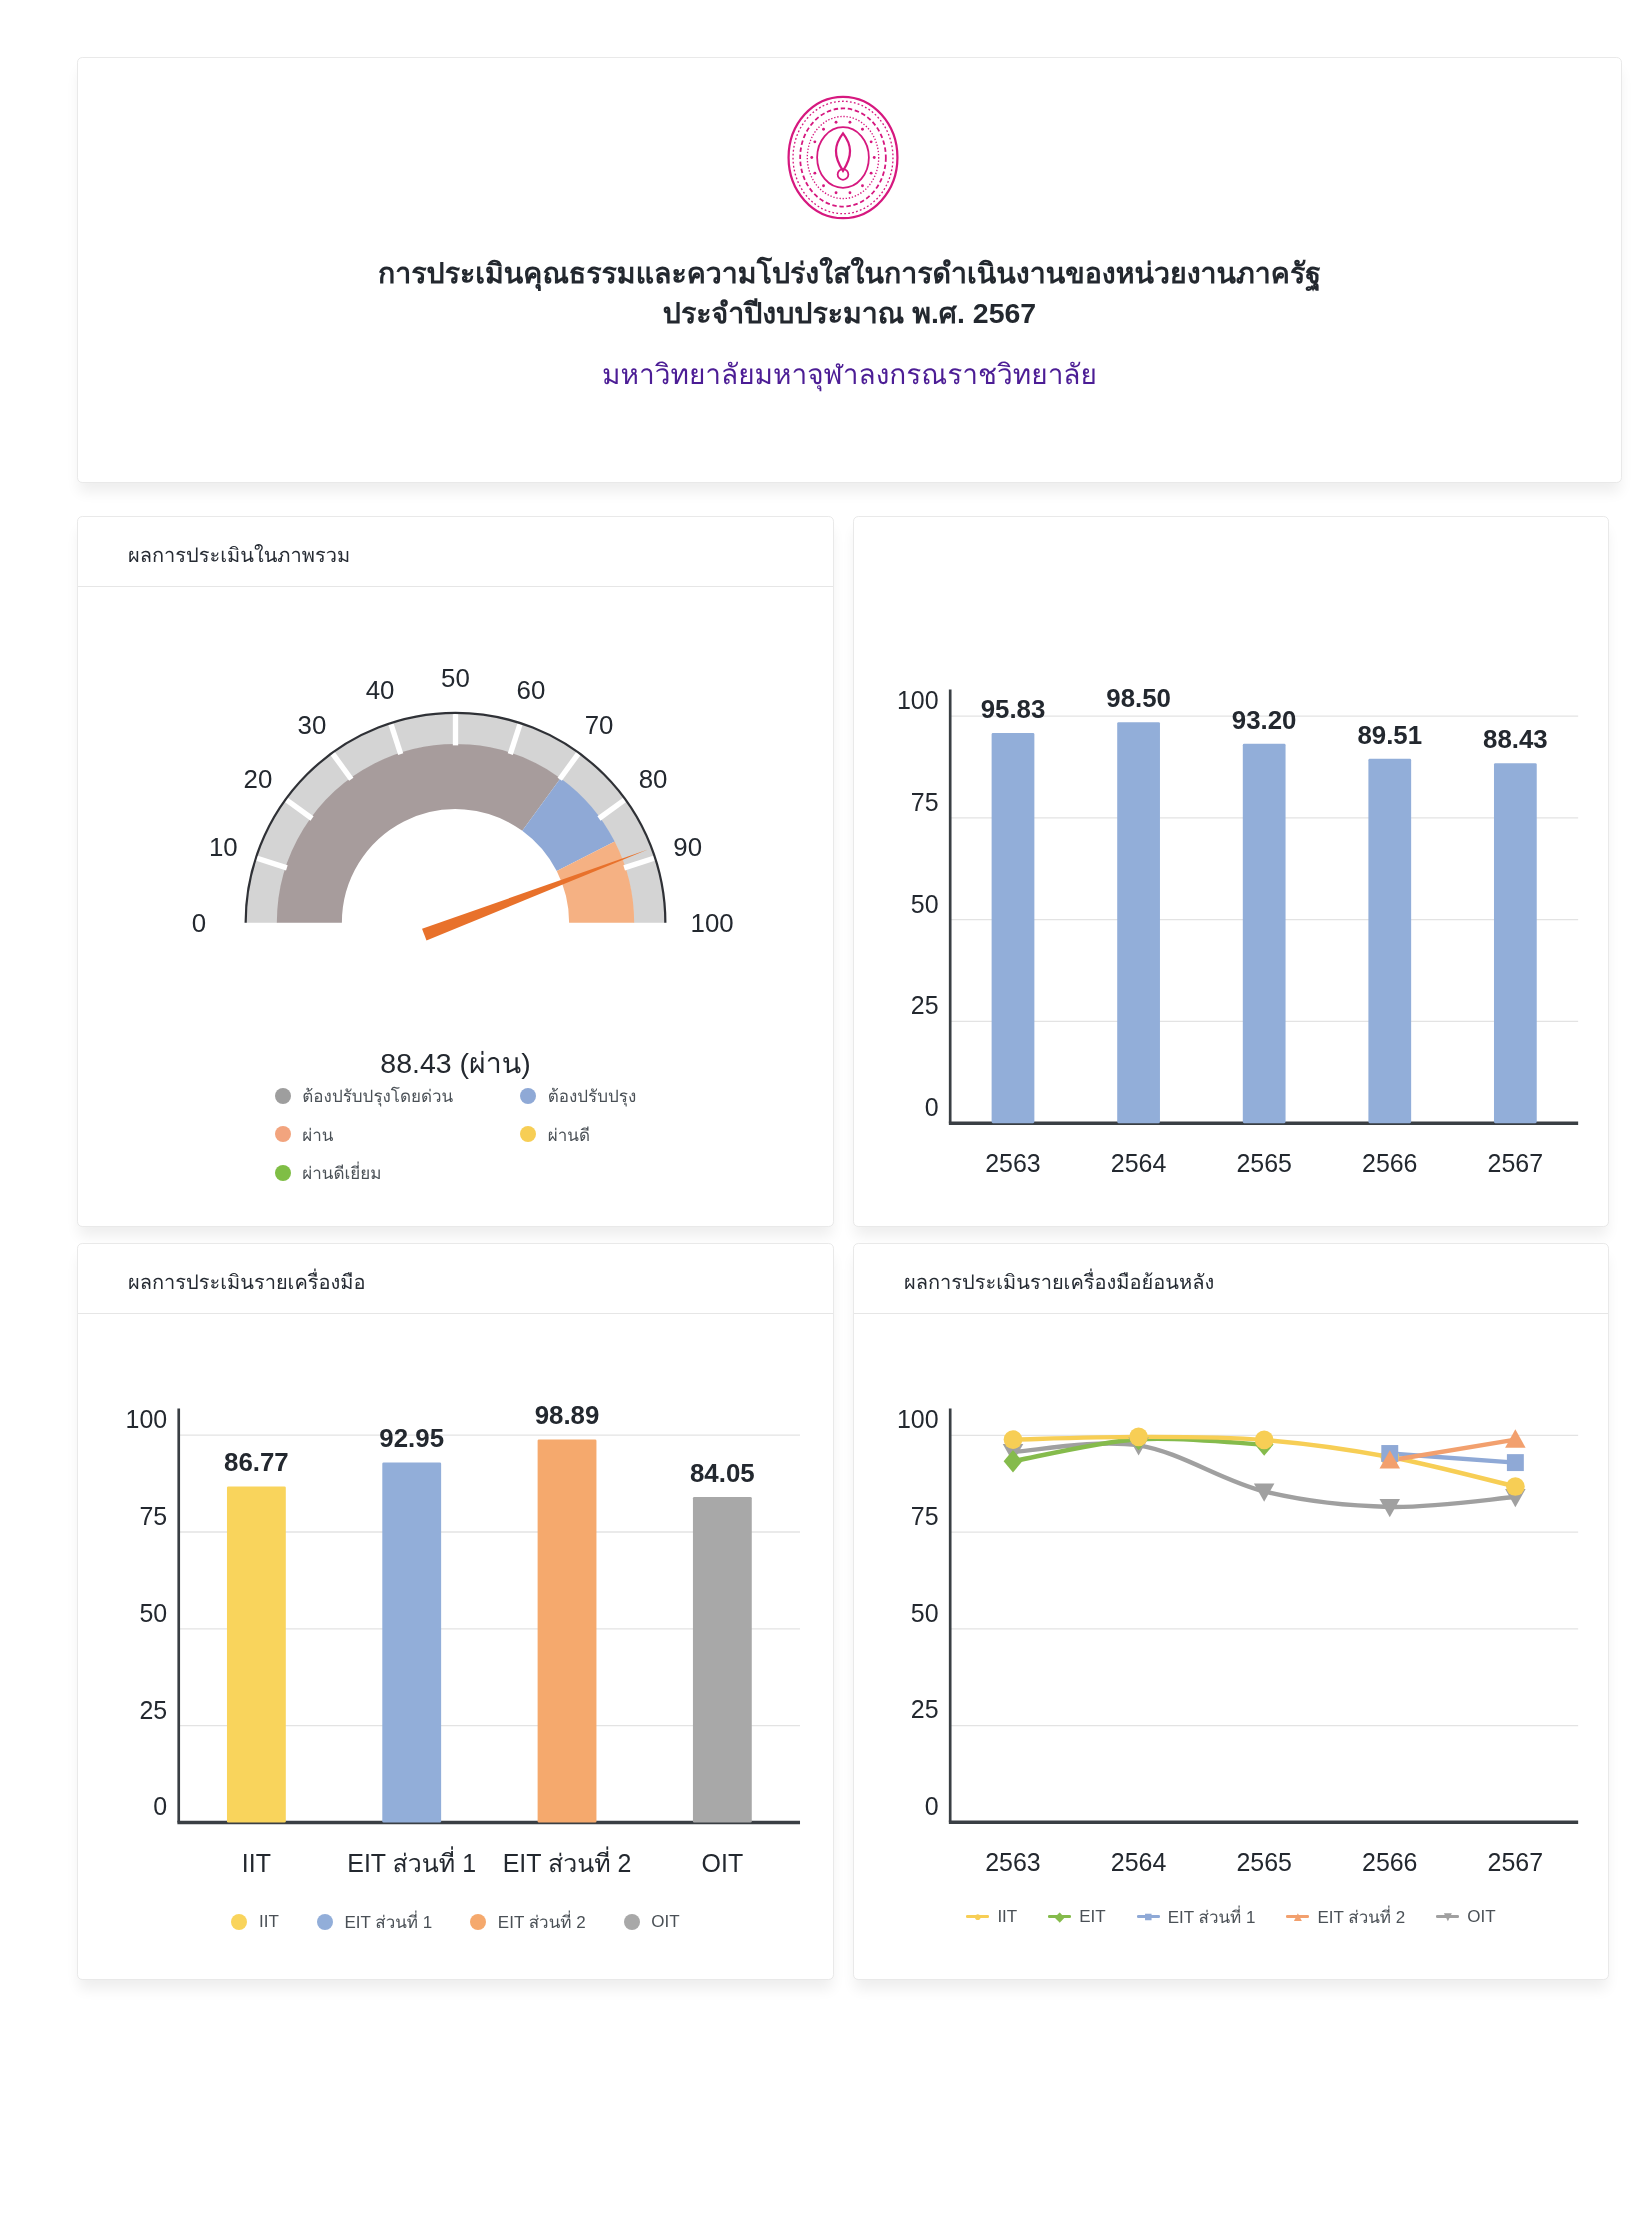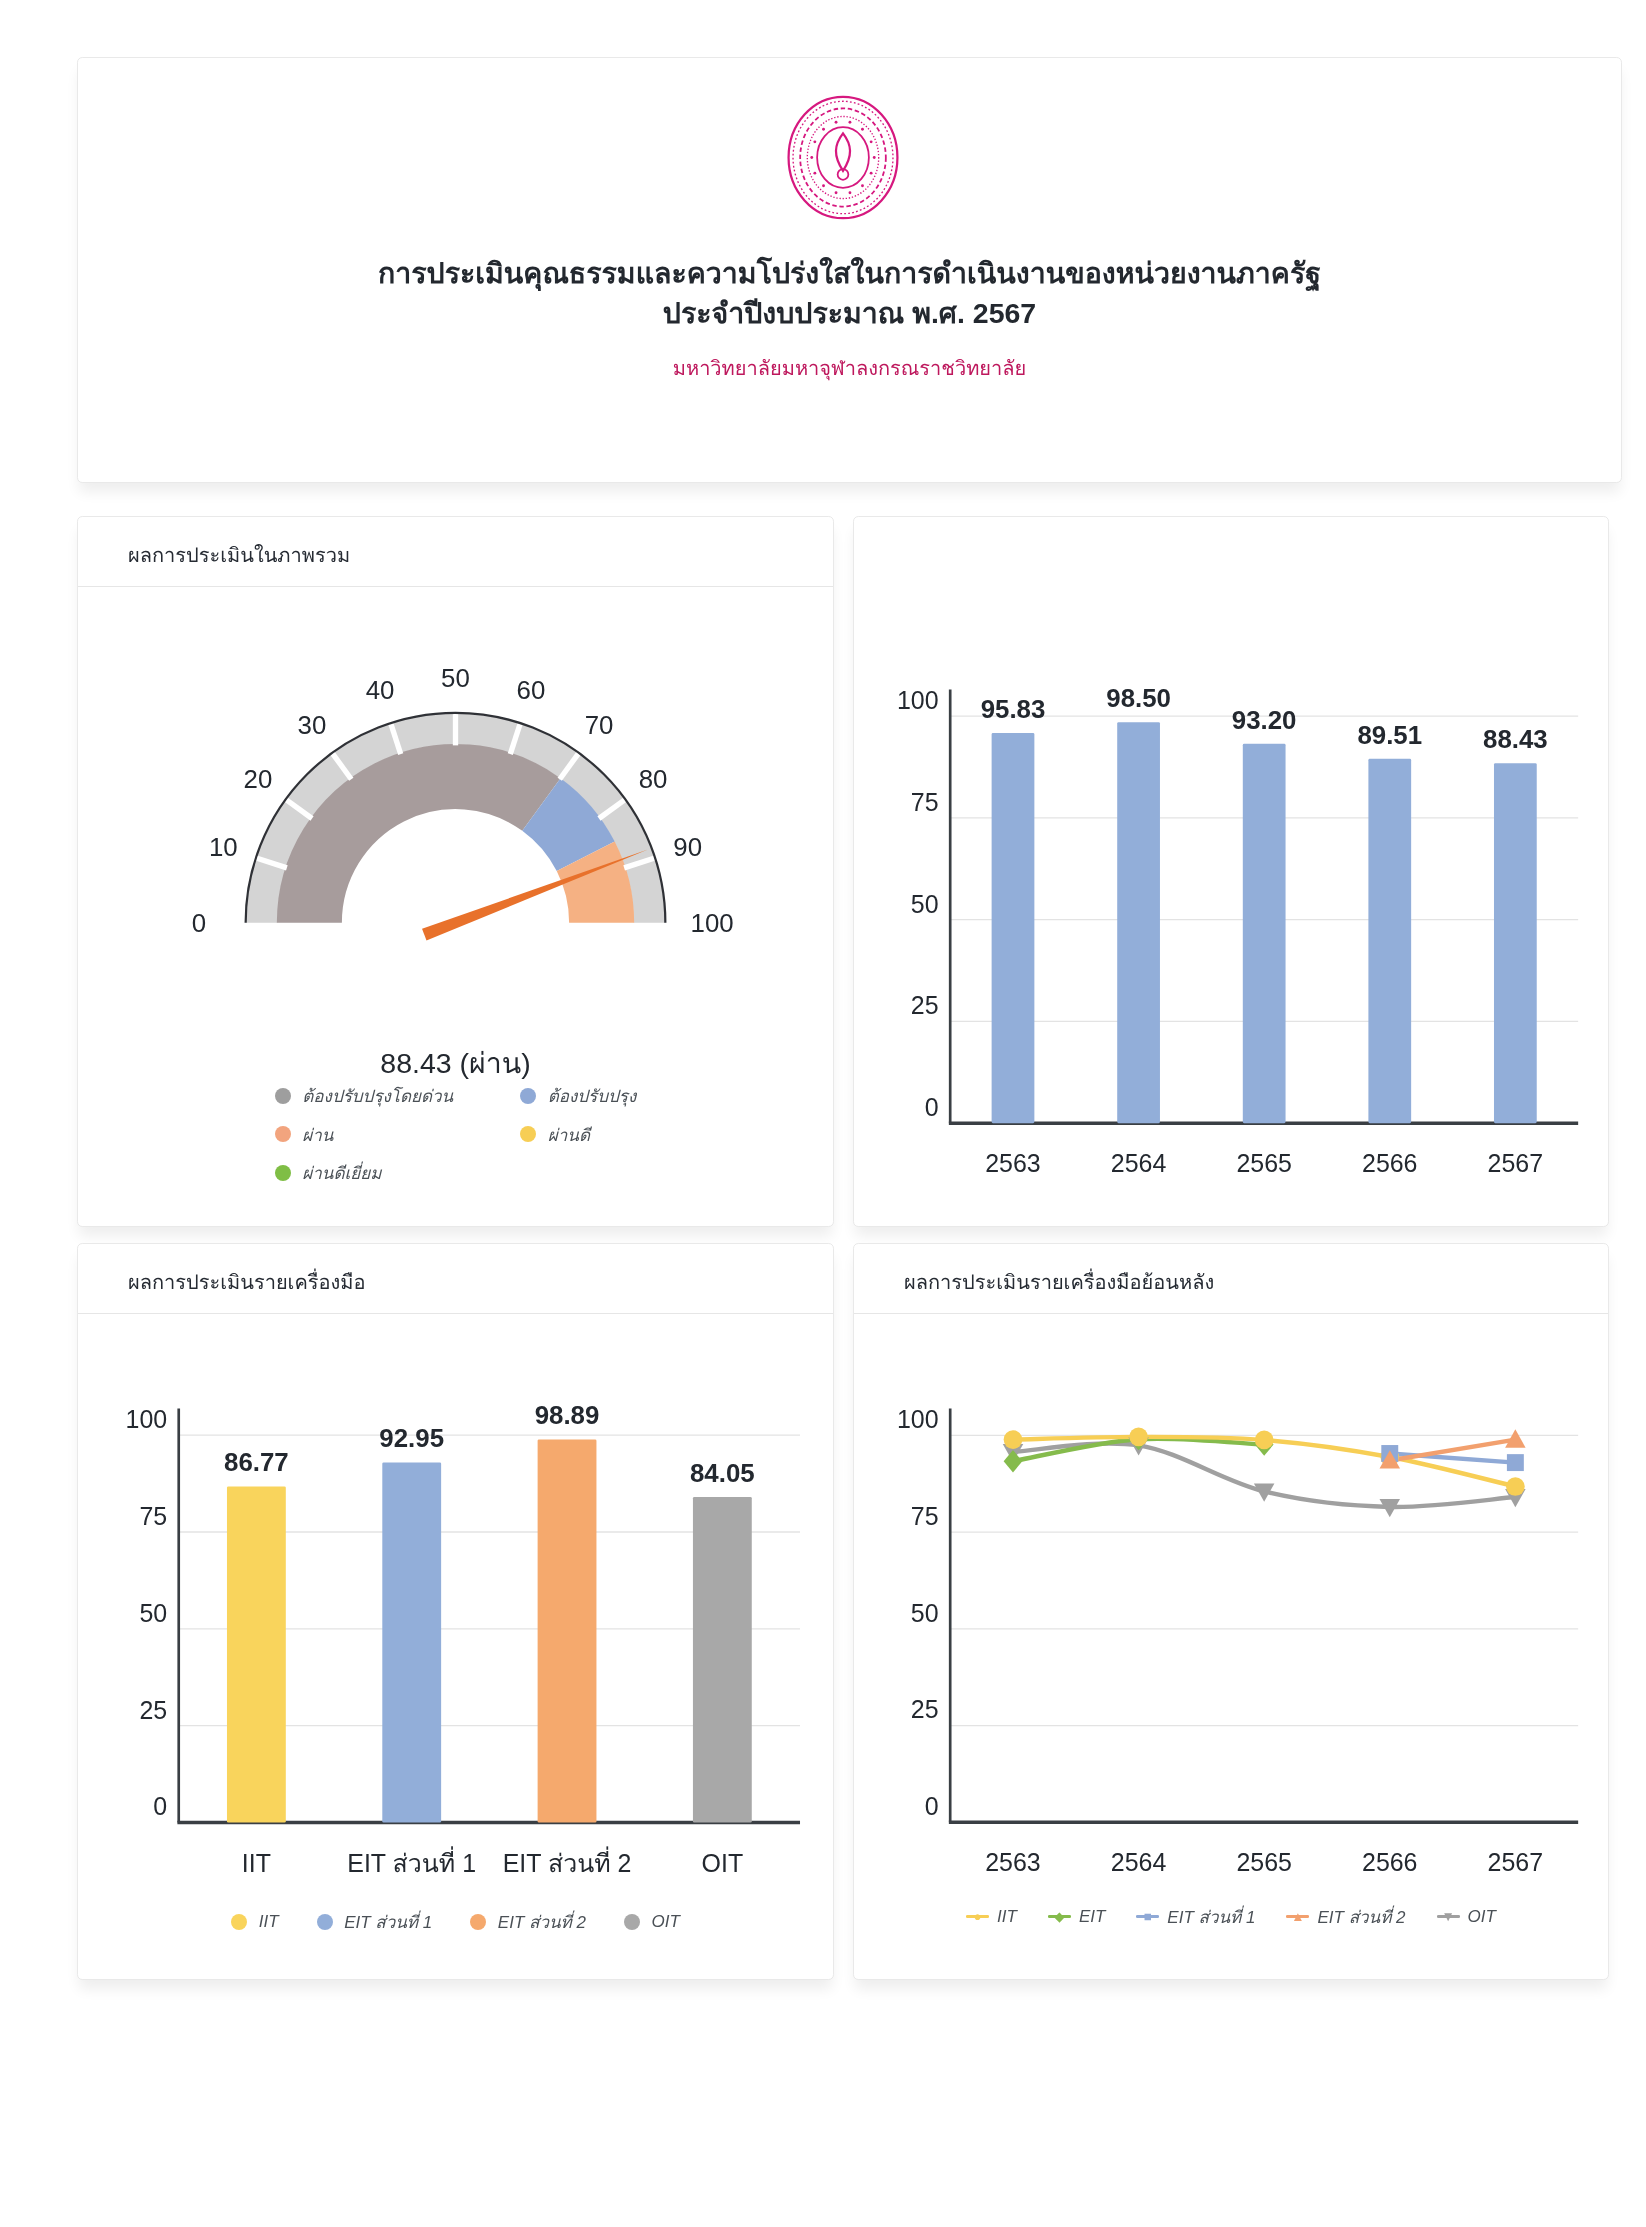--- a/index.html
+++ b/index.html
@@ -16,33 +16,33 @@
   .card-head{
     position:absolute;left:0;top:0;width:100%;height:69px;
     border-bottom:0.9px solid #e6e6e6;
   }
   .card-title{
     position:absolute;left:50px;top:22px;
     font-size:20px;color:#262b33;font-weight:500;white-space:nowrap;
   }
   .hdr-center{position:absolute;left:0;width:100%;text-align:center;}
   .hdr-line1,.hdr-line2{font-size:28.5px;font-weight:700;color:#23282f;}
-  .hdr-line3,.hdr-line4{font-size:20px;font-weight:400;color:#be185d;}
+  .hdr-line3,.hdr-line4{font-size:28px;font-weight:400;color:#4c1d95;}
   .gauge-value{
     position:absolute;left:0;width:100%;text-align:center;
     font-size:28.5px;font-weight:500;color:#23282f;margin-top:20px;
   }
   .gauge-legend{
     position:absolute;left:0;width:100%;
     display:flex;justify-content:center;
   }
   .glegend-grid{display:grid;grid-template-columns:auto auto;column-gap:67px;row-gap:11.6px;}
   .legend-item{display:flex;align-items:center;gap:11.6px;}
   .legend-dot{width:16px;height:16px;border-radius:50%;flex:0 0 auto;}
-  .legend-label{font-size:17px;color:#4a5056;white-space:nowrap;font-style:italic;}
+  .legend-label{font-size:17px;color:#4a5056;white-space:nowrap;}
   .inline-legend{
     position:absolute;left:0;width:100%;
     display:flex;justify-content:center;gap:38px;align-items:center;
   }
   .lc-sym{position:relative;width:23px;height:15px;flex:0 0 auto;}
   .lc-line{position:absolute;left:0;top:6.2px;width:23px;height:3.1px;border-radius:1.3px;}
   .lc-glyph{position:absolute;left:0;top:-0.9px;width:23px;text-align:center;font-size:13.4px;line-height:17px;}
   svg{position:absolute;left:0;}
   svg text{font-family:"Liberation Sans","DejaVu Sans",sans-serif;}
 </style>

